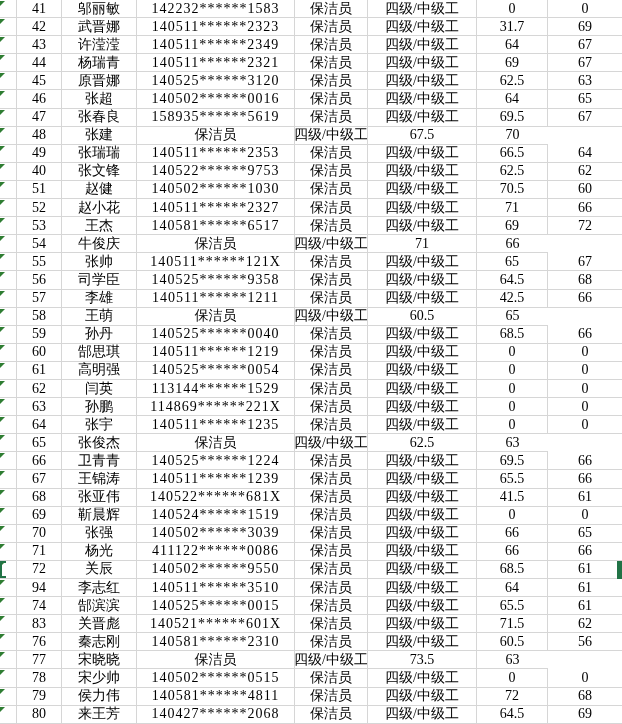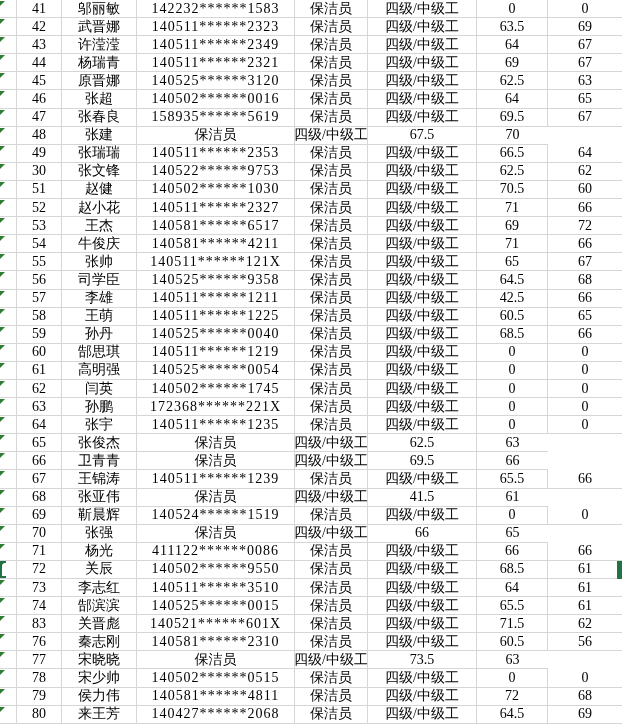--- a/index.html
+++ b/index.html
@@ -78,21 +78,21 @@
     <div class="row">
       <div class="cell c-marker">
         <span class="tri"></span>
 
       </div>
       <div class="cell c-no">42</div>
       <div class="cell c-name">武晋娜</div>
       <div class="cell c-id">140511******2323</div>
       <div class="cell c-job">保洁员</div>
       <div class="cell c-level">四级/中级工</div>
-      <div class="cell c-s1">63.5</div>
+      <div class="cell c-s1">31.7</div>
       <div class="cell c-s2">69</div>
 
     </div>
 
     <div class="row">
       <div class="cell c-marker">
         <span class="tri"></span>
 
       </div>
       <div class="cell c-no">43</div>
@@ -192,21 +192,21 @@
       <div class="cell c-s1">66.5</div>
       <div class="cell c-s2">64</div>
 
     </div>
 
     <div class="row">
       <div class="cell c-marker">
         <span class="tri"></span>
 
       </div>
-      <div class="cell c-no">30</div>
+      <div class="cell c-no">40</div>
       <div class="cell c-name">张文锋</div>
       <div class="cell c-id">140522******9753</div>
       <div class="cell c-job">保洁员</div>
       <div class="cell c-level">四级/中级工</div>
       <div class="cell c-s1">62.5</div>
       <div class="cell c-s2">62</div>
 
     </div>
 
     <div class="row">
@@ -254,21 +254,20 @@
 
     </div>
 
     <div class="row">
       <div class="cell c-marker">
         <span class="tri"></span>
 
       </div>
       <div class="cell c-no">54</div>
       <div class="cell c-name">牛俊庆</div>
-      <div class="cell c-id">140581******4211</div>
       <div class="cell c-job">保洁员</div>
       <div class="cell c-level">四级/中级工</div>
       <div class="cell c-s1">71</div>
       <div class="cell c-s2">66</div>
 
     </div>
 
     <div class="row">
       <div class="cell c-marker">
         <span class="tri"></span>
@@ -314,21 +313,20 @@
 
     </div>
 
     <div class="row">
       <div class="cell c-marker">
         <span class="tri"></span>
 
       </div>
       <div class="cell c-no">58</div>
       <div class="cell c-name">王萌</div>
-      <div class="cell c-id">140511******1225</div>
       <div class="cell c-job">保洁员</div>
       <div class="cell c-level">四级/中级工</div>
       <div class="cell c-s1">60.5</div>
       <div class="cell c-s2">65</div>
 
     </div>
 
     <div class="row">
       <div class="cell c-marker">
         <span class="tri"></span>
@@ -374,36 +372,36 @@
 
     </div>
 
     <div class="row">
       <div class="cell c-marker">
         <span class="tri"></span>
 
       </div>
       <div class="cell c-no">62</div>
       <div class="cell c-name">闫英</div>
-      <div class="cell c-id">140502******1745</div>
+      <div class="cell c-id">113144******1529</div>
       <div class="cell c-job">保洁员</div>
       <div class="cell c-level">四级/中级工</div>
       <div class="cell c-s1">0</div>
       <div class="cell c-s2">0</div>
 
     </div>
 
     <div class="row">
       <div class="cell c-marker">
         <span class="tri"></span>
 
       </div>
       <div class="cell c-no">63</div>
       <div class="cell c-name">孙鹏</div>
-      <div class="cell c-id">172368******221X</div>
+      <div class="cell c-id">114869******221X</div>
       <div class="cell c-job">保洁员</div>
       <div class="cell c-level">四级/中级工</div>
       <div class="cell c-s1">0</div>
       <div class="cell c-s2">0</div>
 
     </div>
 
     <div class="row">
       <div class="cell c-marker">
         <span class="tri"></span>
@@ -433,20 +431,21 @@
 
     </div>
 
     <div class="row">
       <div class="cell c-marker">
         <span class="tri"></span>
 
       </div>
       <div class="cell c-no">66</div>
       <div class="cell c-name">卫青青</div>
+      <div class="cell c-id">140525******1224</div>
       <div class="cell c-job">保洁员</div>
       <div class="cell c-level">四级/中级工</div>
       <div class="cell c-s1">69.5</div>
       <div class="cell c-s2">66</div>
 
     </div>
 
     <div class="row">
       <div class="cell c-marker">
         <span class="tri"></span>
@@ -462,20 +461,21 @@
 
     </div>
 
     <div class="row">
       <div class="cell c-marker">
         <span class="tri"></span>
 
       </div>
       <div class="cell c-no">68</div>
       <div class="cell c-name">张亚伟</div>
+      <div class="cell c-id">140522******681X</div>
       <div class="cell c-job">保洁员</div>
       <div class="cell c-level">四级/中级工</div>
       <div class="cell c-s1">41.5</div>
       <div class="cell c-s2">61</div>
 
     </div>
 
     <div class="row">
       <div class="cell c-marker">
         <span class="tri"></span>
@@ -491,20 +491,21 @@
 
     </div>
 
     <div class="row">
       <div class="cell c-marker">
         <span class="tri"></span>
 
       </div>
       <div class="cell c-no">70</div>
       <div class="cell c-name">张强</div>
+      <div class="cell c-id">140502******3039</div>
       <div class="cell c-job">保洁员</div>
       <div class="cell c-level">四级/中级工</div>
       <div class="cell c-s1">66</div>
       <div class="cell c-s2">65</div>
 
     </div>
 
     <div class="row">
       <div class="cell c-marker">
         <span class="tri"></span>
@@ -533,21 +534,21 @@
       <div class="cell c-s1">68.5</div>
       <div class="cell c-s2">61</div>
       <span class="sel-right"></span>
     </div>
 
     <div class="row">
       <div class="cell c-marker">
         <span class="tri"></span>
 
       </div>
-      <div class="cell c-no">73</div>
+      <div class="cell c-no">94</div>
       <div class="cell c-name">李志红</div>
       <div class="cell c-id">140511******3510</div>
       <div class="cell c-job">保洁员</div>
       <div class="cell c-level">四级/中级工</div>
       <div class="cell c-s1">64</div>
       <div class="cell c-s2">61</div>
 
     </div>
 
     <div class="row">

